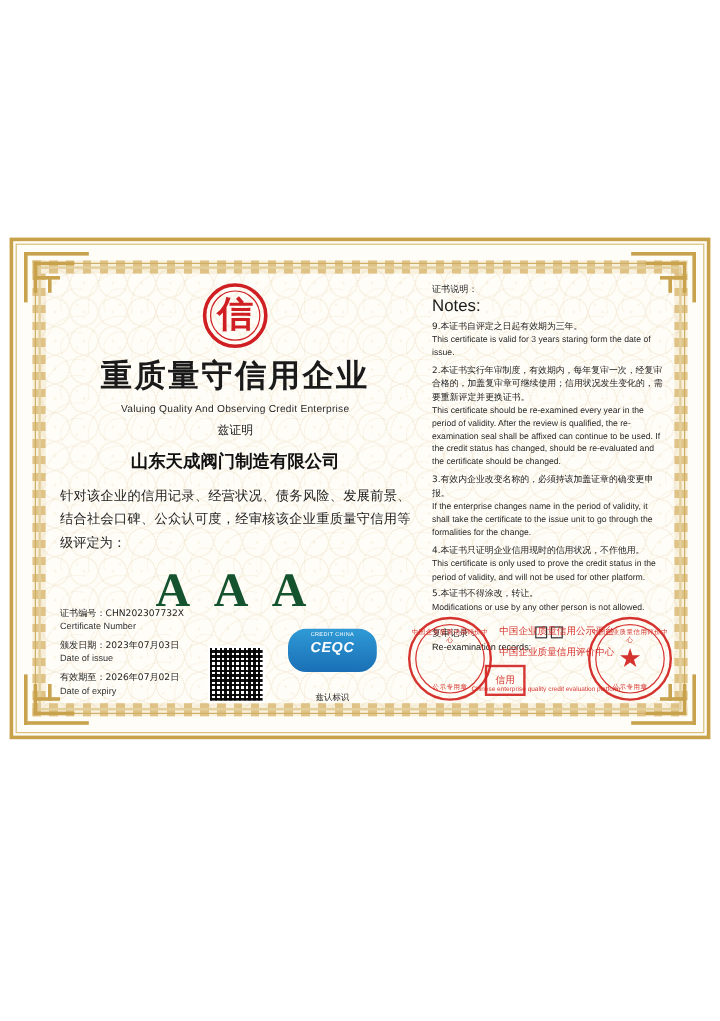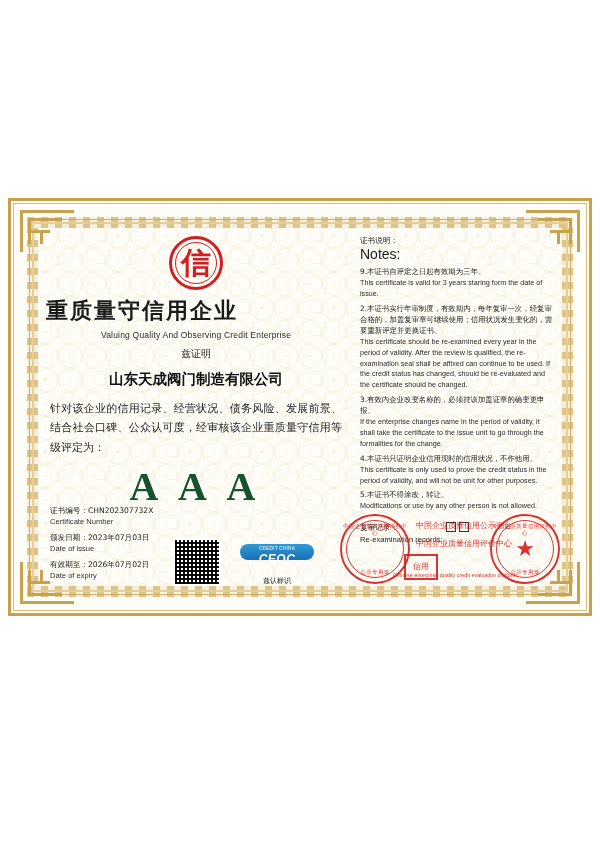--- a/index.html
+++ b/index.html
@@ -138,22 +138,22 @@
     align-items: center;
     justify-content: center;
     color: #cf1f23;
     font-size: 30px;
     font-weight: bold;
     font-family: "DejaVu Sans", sans-serif;
     line-height: 1;
   }
 
   .main-title {
-    text-align: left;
-    font-size: 22px;
+    text-align: center;
+    font-size: 26px;
     font-weight: bold;
     letter-spacing: 2px;
     color: #1a1a1a;
     font-family: Liberation Serif, serif;
     margin-top: 2px;
   }
   .main-title-en {
     text-align: center;
     font-size: 8.5px;
     color: #2b2b2b;
@@ -224,21 +224,21 @@
     border: 2px solid #fff;
   }
 
   
   .ceqc {
     width: 74px;
     text-align: center;
   }
   .ceqc-badge {
     width: 74px;
-    height: 16px;
+    height: 36px;
     border-radius: 15px;
     background: linear-gradient(180deg,#2f9ad6 0%, #1a6fb5 100%);
     color: #fff;
     position: relative;
     box-sizing: border-box;
     overflow: hidden;
   }
   .ceqc-badge .cc {
     position: absolute;
     top: 2px; left: 0; right: 0;
@@ -488,21 +488,21 @@
       <div>
         <div class="note-cn">2.本证书实行年审制度，有效期内，每年复审一次，经复审合格的，加盖复审章可继续使用；信用状况发生变化的，需要重新评定并更换证书。</div>
         <div class="note-en">This certificate should be re-examined every year in the period of validity. After the review is qualified, the re-examination seal shall be affixed can continue to be used. If the credit status has changed, should be re-evaluated and the certificate should be changed.</div>
       </div>
       <div>
         <div class="note-cn">3.有效内企业改变名称的，必须持该加盖证章的确变更申报。</div>
         <div class="note-en">If the enterprise changes name in the period of validity, it shall take the certificate to the issue unit to go through the formalities for the change.</div>
       </div>
       <div>
         <div class="note-cn">4.本证书只证明企业信用现时的信用状况，不作他用。</div>
-        <div class="note-en">This certificate is only used to prove the credit status in the period of validity, and will not be unit for other purposes.</div>
+        <div class="note-en">This certificate is only used to prove the credit status in the period of validity, and will not be used for other platform.</div>
       </div>
       <div>
         <div class="note-cn">5.本证书不得涂改，转让。</div>
         <div class="note-en">Modifications or use by any other person is not allowed.</div>
       </div>
 
       <div class="reexam">
         <div class="lines">
           <div class="cn">复审记录：</div>
           <div>Re-examination records:</div>

